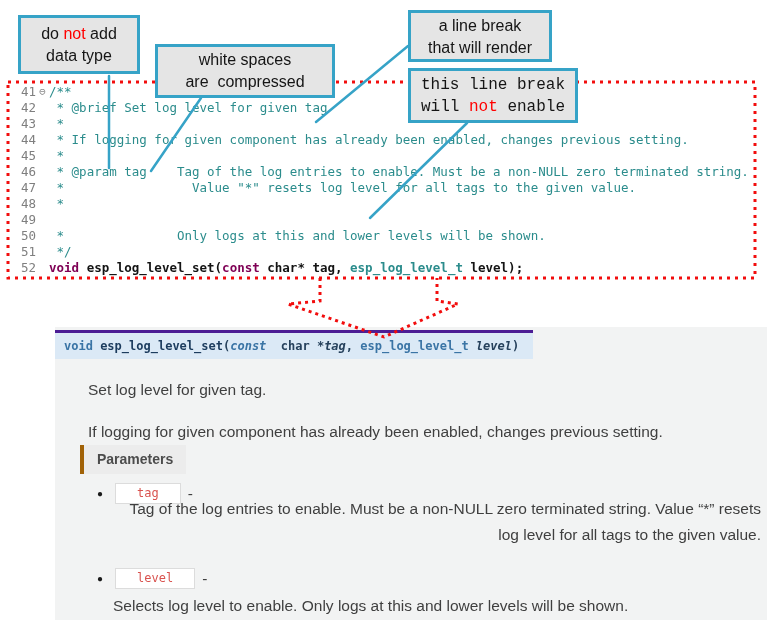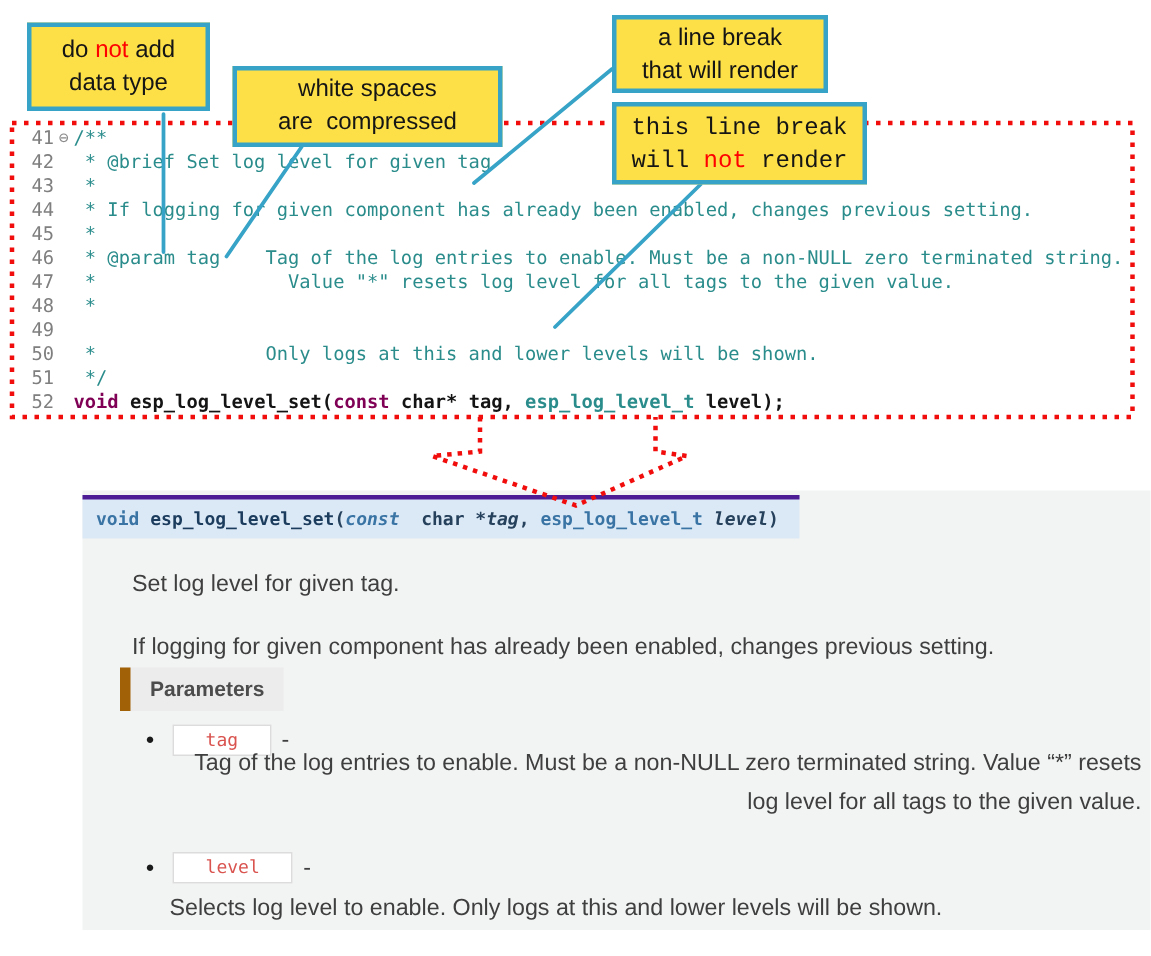--- a/index.html
+++ b/index.html
@@ -8,21 +8,21 @@
     background:#ffffff; font-family:"Liberation Sans", sans-serif;
   }
   .page { position:absolute; inset:0; }
 
   
   svg.overlay { position:absolute; left:0; top:0; z-index:2; pointer-events:none; }
 
   
   .callout {
     position:absolute; z-index:3; box-sizing:border-box;
-    background:#fde047; border:3px solid #36a3c7;
+    background:#e5e5e5; border:3px solid #36a3c7;
     display:flex; align-items:center; justify-content:center;
     text-align:center; font-size:16px; line-height:22px; color:#151515;
     white-space:pre-wrap;
   }
   .callout .red { color:#ff0000; }
   #co1 { left:18px;  top:15px; width:122px; height:59px; }
   #co2 { left:155px; top:44px; width:180px; height:54px; }
   #co3 { left:408px; top:10px; width:144px; height:52px;align-items:flex-end; }
   #co4 { left:408px; top:68px; width:170px; height:55px;font-family:Liberation Mono, monospace; }
 
@@ -58,21 +58,21 @@
   .sig .nm  { color:#1c3c5e; }
   .sig .pl  { color:#26415c; }
   .sig .pi  { color:#26415c; font-style:italic; }
 
   .doc-para { position:absolute; margin:0; font-size:15.5px; line-height:25px; color:#3f3f3f; }
   #brief  { left:33px; top:50px; }
   #detail { left:33px; top:92px; }
 
   .params-label {
     position:absolute; left:25px; top:118px;
-    background:#ececec; border-left:7px solid #a16207;
+    background:#ececec; border-left:4px solid #a16207;
     padding:6px 13px 7px; font-weight:bold; font-size:14px; color:#4c4c4c;
   }
 
   .param-item { position:absolute; left:42px; display:flex; align-items:center; }
   #pitem1 { top:156px; }
   #pitem2 { top:241px; }
   .bullet { font-size:10px; color:#1a1a1a; margin-right:12px; }
   .pname {
     display:inline-block; background:#ffffff; border:1px solid #dcdcdc;
     color:#d9534f; font-family:"DejaVu Sans Mono","Liberation Mono",monospace;
@@ -107,21 +107,21 @@
   <div id="co2" class="callout">
     <span><span>white spaces
 are  compressed</span></span>
   </div>
   <div id="co3" class="callout">
     <span><span>a line break
 that will render</span></span>
   </div>
   <div id="co4" class="callout">
     <span><span>this line break
-will </span><span class="red">not</span><span> render</span></span>
+will </span><span class="red">not</span><span> enable</span></span>
   </div>
 
   <div class="code-editor">
     <div>
         <div class="code-line">
           <span class="lnum">41</span>
           <span class="fold">⊖</span>
           <span class="ctext"><span class="seg-c">/**</span></span>
         </div>
         <div class="code-line">

